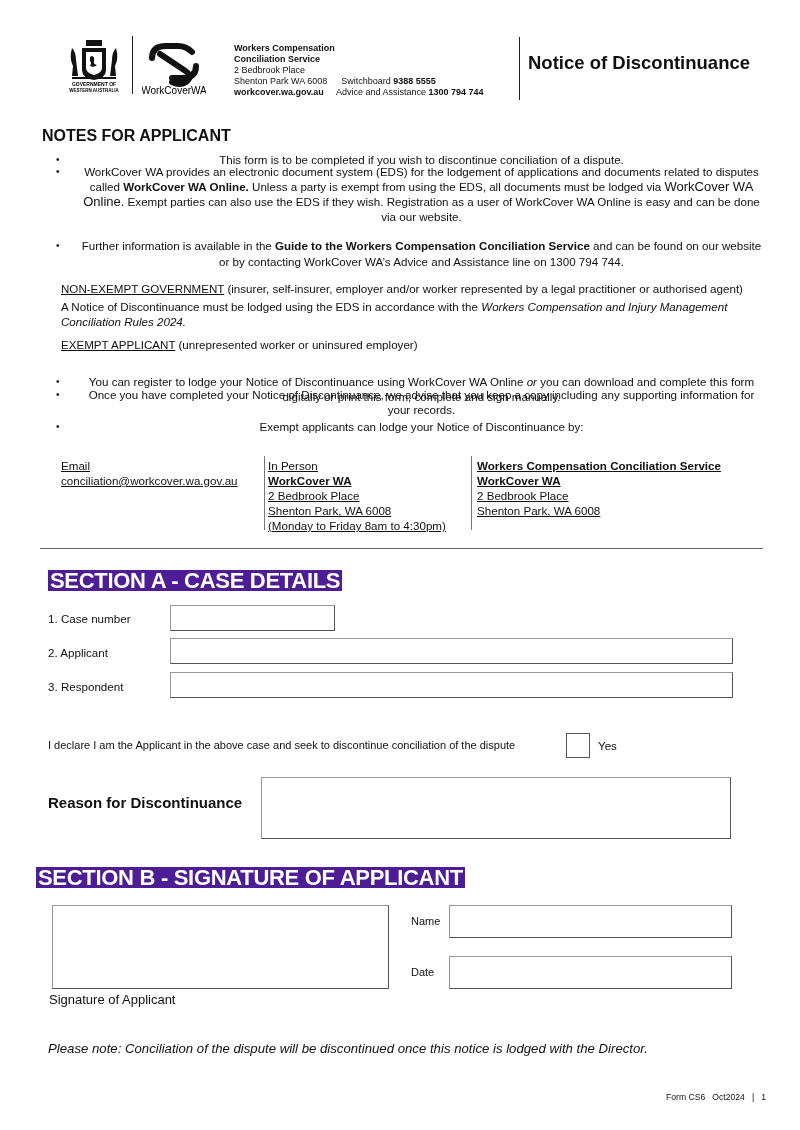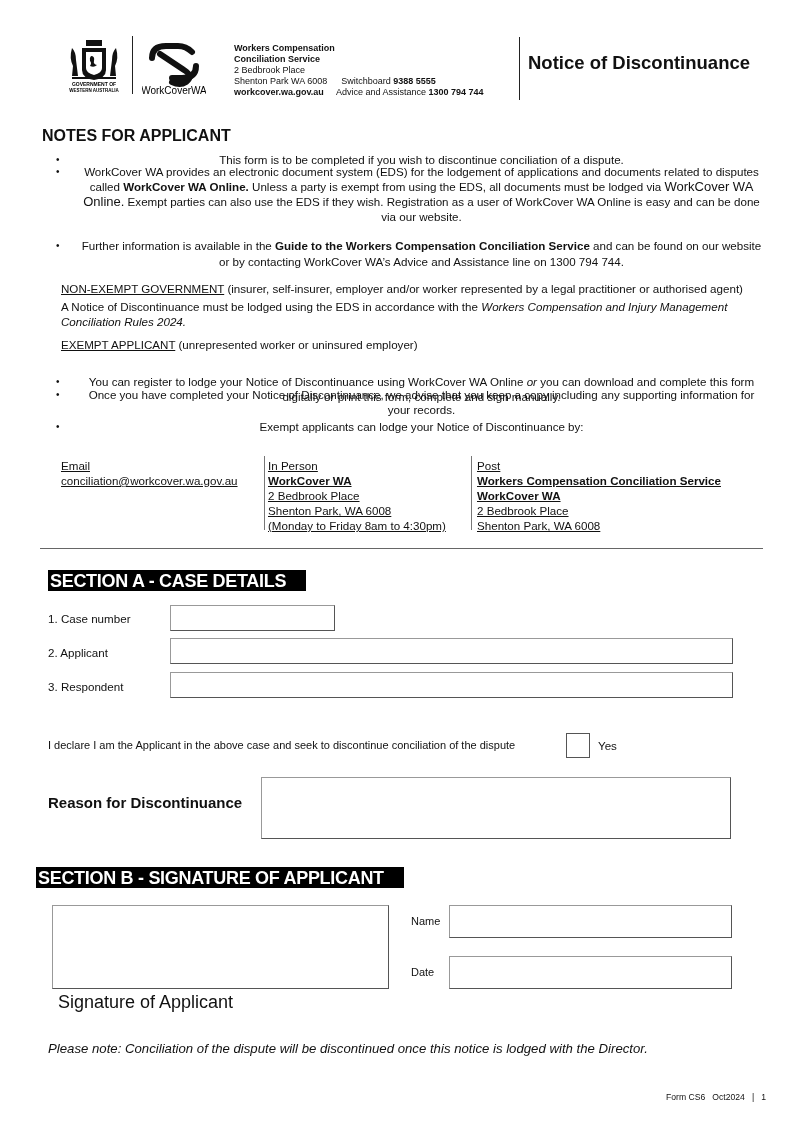--- a/index.html
+++ b/index.html
@@ -31,22 +31,22 @@
     
     .contact { position: absolute; top: 458px; font-size: 11.6px; line-height: 15px; text-decoration: underline; }
     .c-email { left: 61px; }
     .c-post { left: 477px; }
     .vline { position: absolute; width: 1px; background: #777; }
 
     .hr { left: 40px; top: 548px; width: 723px; height: 1px; background: #666; }
 
     
     .sec-h {
-      position: absolute; background: #000000; color: #fff; font-weight: bold;
-      font-size: 18px; letter-spacing: -0.3px; padding: 1px 20px 0 2px; line-height: 20px;
+      position: absolute; background: #4c1d95; color: #fff; font-weight: bold;
+      font-size: 22px; letter-spacing: -0.3px; padding: 1px 2px 0 2px; line-height: 20px;
     }
     .label { position: absolute; font-size: 11.6px; }
     .box { position: absolute; border: 1px solid #555; background: #fff; box-sizing: border-box; }
     .box-shade { border-top-color: #999; border-left-color: #999; }
 
     .declare { left: 48px; top: 739px; font-size: 11px; }
     .yes { left: 598px; top: 739px; font-size: 11.6px; }
     .reason-l { left: 48px; top: 794px; font-size: 15px; font-weight: bold; }
 
     .note { left: 48px; top: 1041px; font-size: 13.2px; font-style: italic; }
@@ -133,21 +133,20 @@
 <div class="vline" style="left:264px; top:456px; height:74px"></div>
 <div class="contact" style="left:268px">
   <div class="u">In Person</div>
   <div><b>WorkCover WA</b></div>
   <div>2 Bedbrook Place</div>
   <div>Shenton Park, WA 6008</div>
   <div>(Monday to Friday 8am to 4:30pm)</div>
 </div>
 <div class="vline" style="left:471px; top:456px; height:74px"></div>
 <div class="contact c-post">
-  <div class="u">Post</div>
   <div><b>Workers Compensation Conciliation Service</b></div>
   <div><b>WorkCover WA</b></div>
   <div>2 Bedbrook Place</div>
   <div>Shenton Park, WA 6008</div>
 </div>
 
 <div class="abs hr"></div>
 
 <div class="sec-h" style="left:48px; top:570px">SECTION A - CASE DETAILS</div>
 
@@ -163,21 +162,21 @@
 <div class="abs declare">I declare I am the Applicant in the above case and seek to discontinue conciliation of the dispute</div>
 <div class="box" style="left:566px; top:733px; width:24px; height:25px"></div>
 <div class="abs yes">Yes</div>
 
 <div class="abs reason-l">Reason for Discontinuance</div>
 <div class="box box-shade" style="left:261px; top:777px; width:470px; height:62px"></div>
 
 <div class="sec-h" style="left:36px; top:867px">SECTION B - SIGNATURE OF APPLICANT </div>
 
 <div class="box box-shade" style="left:52px; top:905px; width:337px; height:84px"></div>
-<div class="label" style="left:58px; top:992px; font-size:18px">Signature of Applicant</div>
+<div class="label" style="left:49px; top:992px; font-size:13px">Signature of Applicant</div>
 
 <div class="label" style="left:411px; top:915px; font-size:11px">Name</div>
 <div class="box box-shade" style="left:449px; top:905px; width:283px; height:33px"></div>
 
 <div class="label" style="left:411px; top:966px; font-size:11px">Date</div>
 <div class="box box-shade" style="left:449px; top:956px; width:283px; height:33px"></div>
 
 <div class="abs note">Please note: Conciliation of the dispute will be discontinued once this notice is lodged with the Director.</div>
 <div class="abs footer">Form CS6   Oct2024   |   1</div>
 

